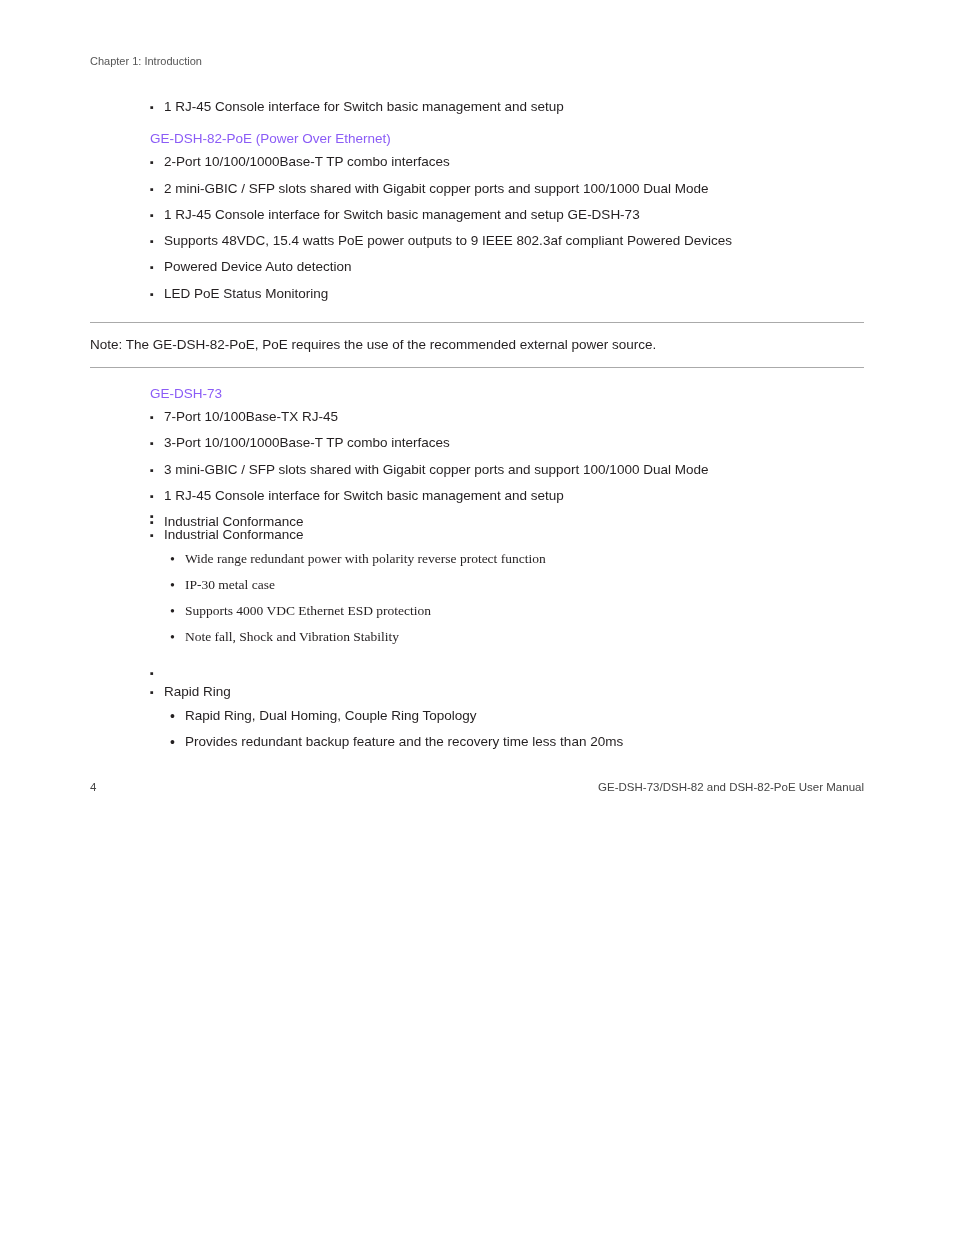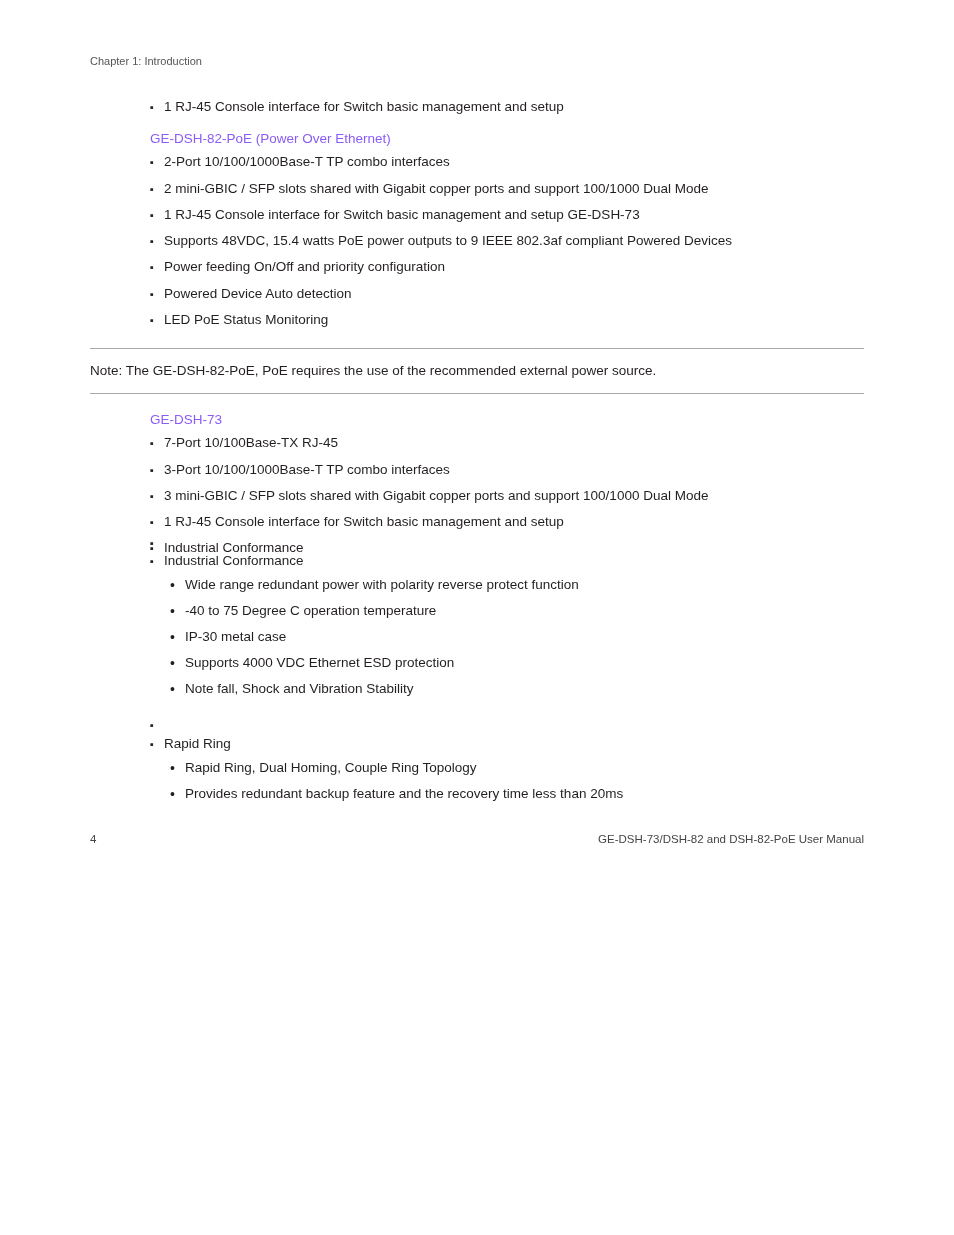--- a/index.html
+++ b/index.html
@@ -130,23 +130,20 @@
     <li>
       <span class="li-text">2 mini-GBIC / SFP slots shared with Gigabit copper ports and support 100/1000 Dual Mode</span>
     </li>
     <li>
       <span class="li-text">1 RJ-45 Console interface for Switch basic management and setup GE-DSH-73</span>
     </li>
     <li>
       <span class="li-text">Supports 48VDC, 15.4 watts PoE power outputs to 9 IEEE 802.3af compliant Powered Devices</span>
     </li>
     <li>
-      <span class="li-text">Power feeding On/Off and priority configuration</span>
-    </li>
-    <li>
       <span class="li-text">Powered Device Auto detection</span>
     </li>
     <li>
       <span class="li-text">LED PoE Status Monitoring</span>
     </li>
   </ul>
 
   <div class="note-box">
     <strong>Note:</strong><span> The GE-DSH-82-PoE, PoE requires the use of the recommended external power source.</span>
   </div>
@@ -171,26 +168,23 @@
 
     </li>
   </ul>
 
   <ul class="bullet-list" style="margin-top: -32px;">
     <li style="flex-direction: column;">
       <div style="display:flex; align-items:flex-start;">
         <span style="content:'▪'; font-size:11px; margin-right:10px; margin-top:2px; flex-shrink:0;">▪</span>
         <span>Industrial Conformance</span>
       </div>
-      <ul class="sub-bullet-list" style="margin-left: 20px; margin-top: 4px;">
+      <ul class="sub-bullet-list" style="margin-left: 20px; margin-top: 4px; font-family: Liberation Serif, serif;">
         <li>
           <span class="li-text">Wide range redundant power with polarity reverse protect function</span>
-        </li>
-        <li>
-          <span class="li-text">-40 to 75 Degree C operation temperature</span>
         </li>
         <li>
           <span class="li-text">IP-30 metal case</span>
         </li>
         <li>
           <span class="li-text">Supports 4000 VDC Ethernet ESD protection</span>
         </li>
         <li>
           <span class="li-text">Note fall, Shock and Vibration Stability</span>
         </li>

